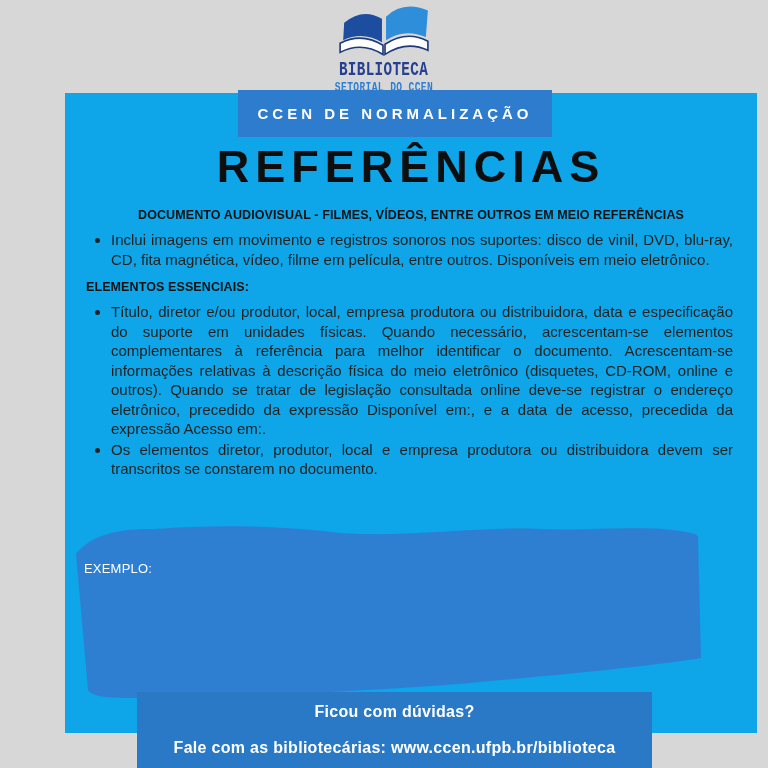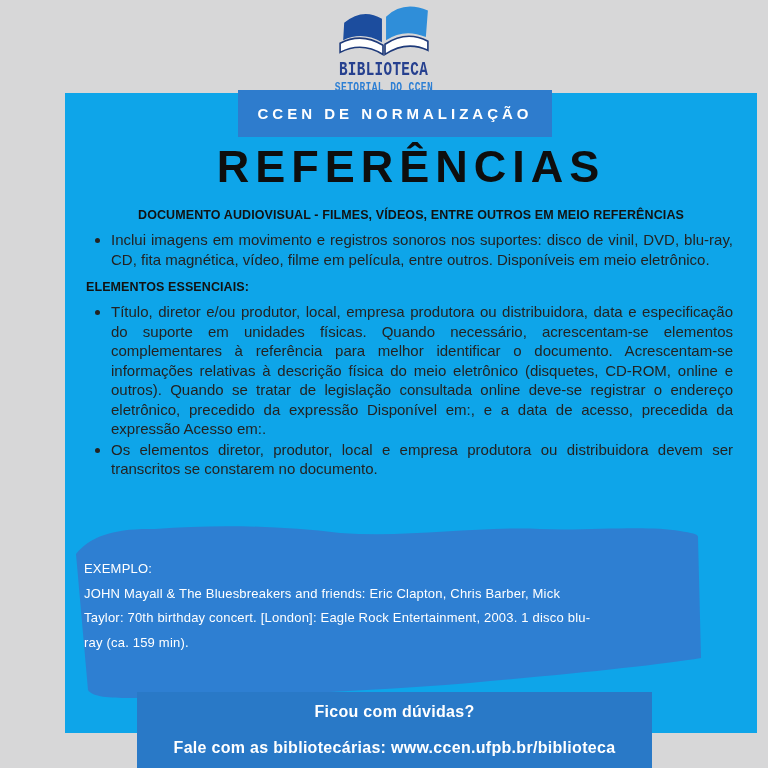--- a/index.html
+++ b/index.html
@@ -134,23 +134,20 @@
              C520,13 575,7 610,13
              C622,15 629,16 628,20
              L631,140
              C590,147 500,156 400,165
              C300,173 180,179 60,180
              C40,180 22,179 18,172
              Z" fill="#2e7fd2"></path>
   </svg>
   <div class="example-text">
     <div>EXEMPLO:</div>
-    <div class="ref">JOHN Mayall &amp; The Bluesbreakers and friends: Eric Clapton, Chris Barber, Mick
-Taylor: 70th birthday concert. [London]: Eagle Rock Entertainment, 2003. 1 disco blu-
-ray (ca. 159 min).</div>
   </div>
 
   <div class="footer">
     <div>Ficou com dúvidas?</div>
     <div>Fale com as bibliotecárias: www.ccen.ufpb.br/biblioteca</div>
   </div>
 
 </div>
 
 </body></html>

